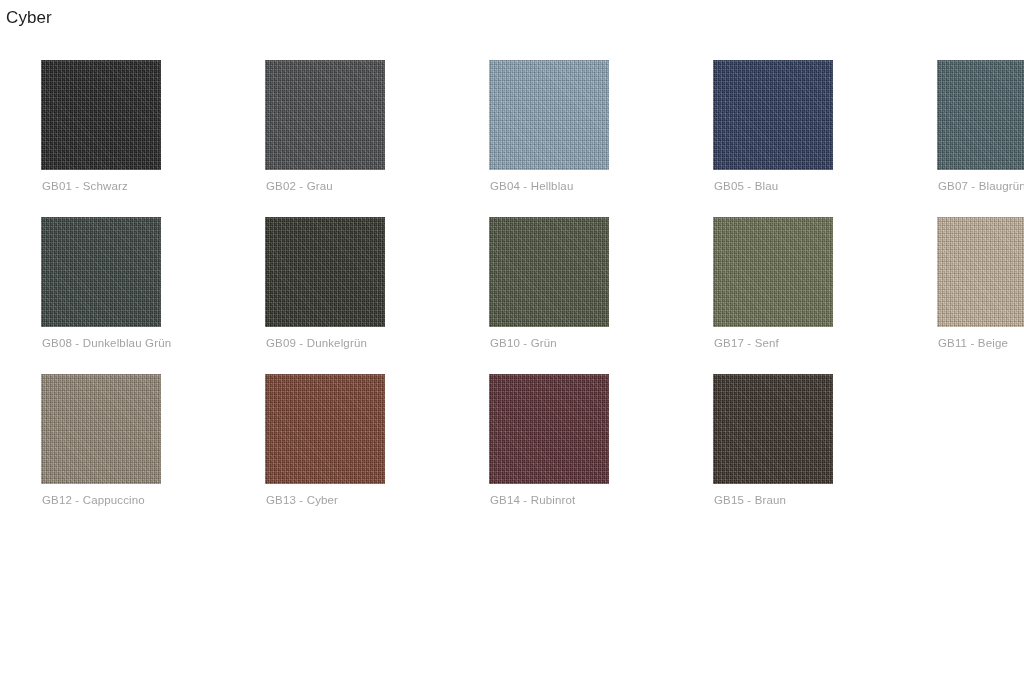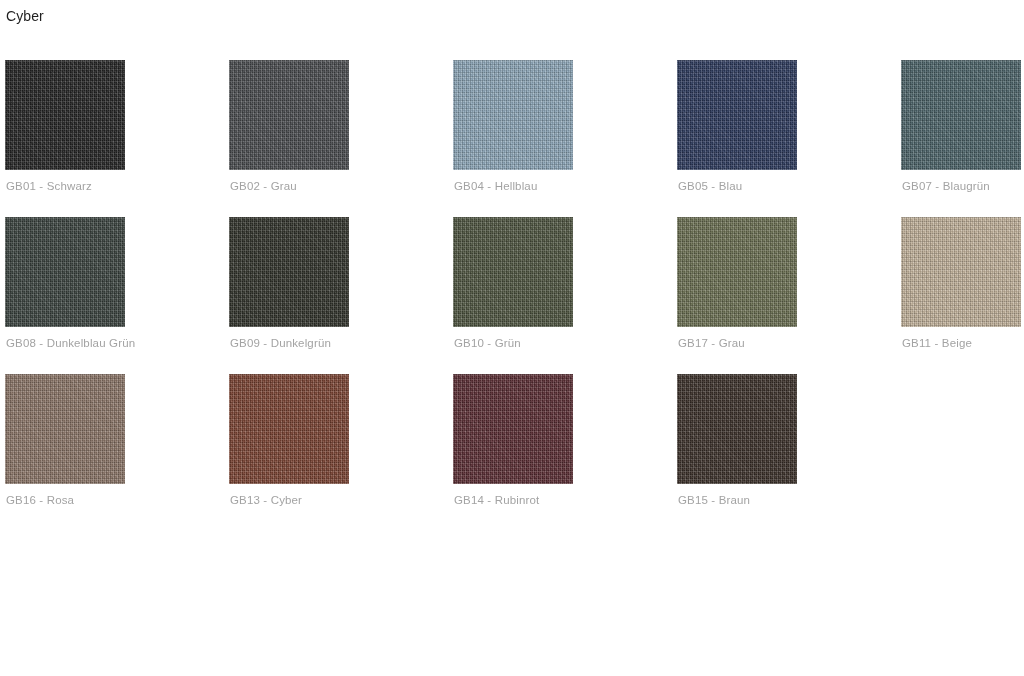--- a/index.html
+++ b/index.html
@@ -18,39 +18,40 @@
   .page {
     position: relative;
     width: 1024px;
     height: 676px;
     background: #ffffff;
   }
   .page-title {
     position: absolute;
     left: 6px;
     top: 8px;
-    font-size: 14px;
+    font-size: 17px;
     font-weight: 400;
     color: #1f1f1f;
     letter-spacing: 0.1px;
     margin: 0;
   }
   .swatch-grid {
     position: absolute;
     left: 5px;
     top: 60px;
     width: 1014px;
     display: grid;
     grid-template-columns: repeat(5, 224px);
     grid-auto-rows: 157px;
   }
   .swatch-cell {
     width: 220px;
     height: 157px;
     position: relative;
+    margin-left: 36px;
   }
   .swatch-chip {
     width: 120px;
     height: 110px;
     position: relative;
     overflow: hidden;
     background-color: #888888;
     box-shadow: inset 0 0 0 1px rgba(255,255,255,0.10);
   }
   
@@ -138,29 +139,29 @@
       <div class="swatch-cell">
         <div class="swatch-chip" style="background-color: rgb(49, 51, 43);"></div>
         <div class="swatch-label">GB09 - Dunkelgrün</div>
       </div>
       <div class="swatch-cell">
         <div class="swatch-chip" style="background-color: rgb(79, 86, 65);"></div>
         <div class="swatch-label">GB10 - Grün</div>
       </div>
       <div class="swatch-cell">
         <div class="swatch-chip" style="background-color: rgb(108, 113, 83);"></div>
-        <div class="swatch-label">GB17 - Grau</div>
+        <div class="swatch-label">GB17 - Senf</div>
       </div>
       <div class="swatch-cell">
         <div class="swatch-chip" style="background-color: rgb(197, 181, 157);"></div>
         <div class="swatch-label">GB11 - Beige</div>
       </div>
       <div class="swatch-cell">
-        <div class="swatch-chip" style="background-color: rgb(141, 119, 105);"></div>
-        <div class="swatch-label">GB16 - Rosa</div>
+        <div class="swatch-chip" style="background-color: rgb(151, 138, 120);"></div>
+        <div class="swatch-label">GB12 - Cappuccino</div>
       </div>
       <div class="swatch-cell">
         <div class="swatch-chip" style="background-color: rgb(124, 68, 51);"></div>
         <div class="swatch-label">GB13 - Cyber</div>
       </div>
       <div class="swatch-cell">
         <div class="swatch-chip" style="background-color: rgb(92, 46, 52);"></div>
         <div class="swatch-label">GB14 - Rubinrot</div>
       </div>
       <div class="swatch-cell">

